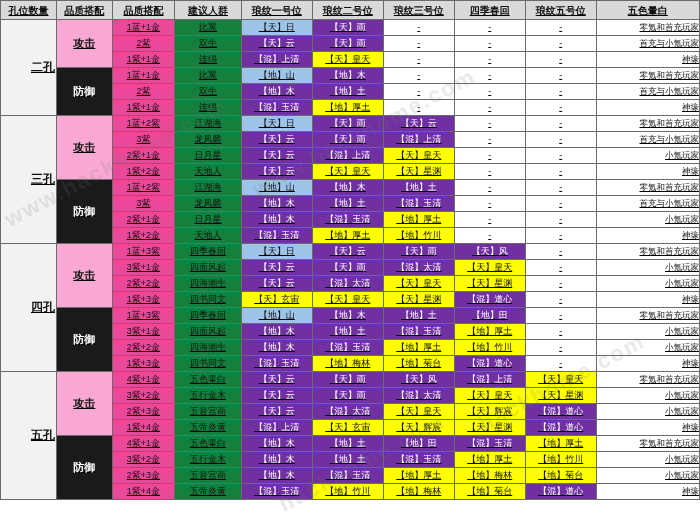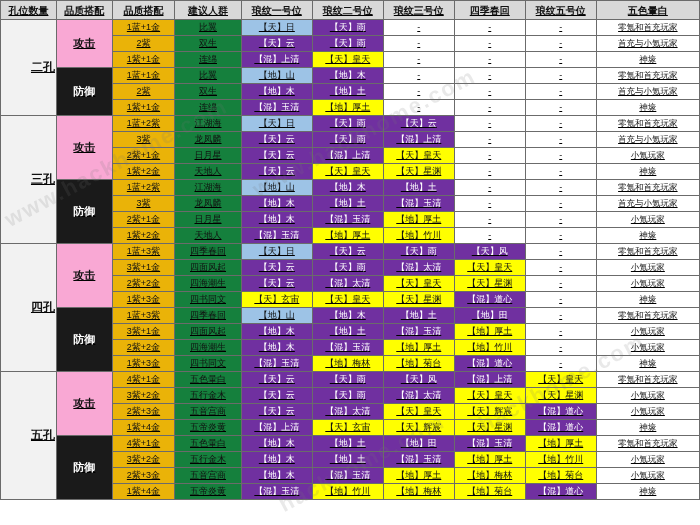--- a/index.html
+++ b/index.html
@@ -25,23 +25,23 @@
   thead th{
     background:#d9d9d9;
     color:#111;
     font-weight:bold;
     font-size:10px;
     height:18px;
   }
   .c-hole{background:#f2f2f2;color:#111;font-weight:bold;font-size:12px;padding-left:29px;}
   .c-atk{background:#f9a8d4;color:#111;font-weight:bold;font-size:11px;}
   .c-def{background:#1a1a1a;color:#ffffff;font-weight:bold;font-size:11px;margin-top:46px;}
-  .c-qual{background:#eab308;color:#111;}
+  .c-qual{background:#ec4899;color:#111;}
   .c-name{background:#15803d;color:#111;}
-  .c-people{background:#ffffff;color:#111;font-size:8.5px;}
+  .c-people{background:#ffffff;color:#111;font-size:8.5px;text-align:right;}
   .blue{background:#9dc3e6;color:#111;}
   .purple{background:#7030a0;color:#ffffff;}
   .yellow{background:#ffff00;color:#111;}
   .dash{background:#ffffff;color:#111;}
   .wm{
     position:absolute;
     color:rgba(120,120,120,0.16);
     font-size:22px;
     font-weight:bold;
     letter-spacing:2px;

